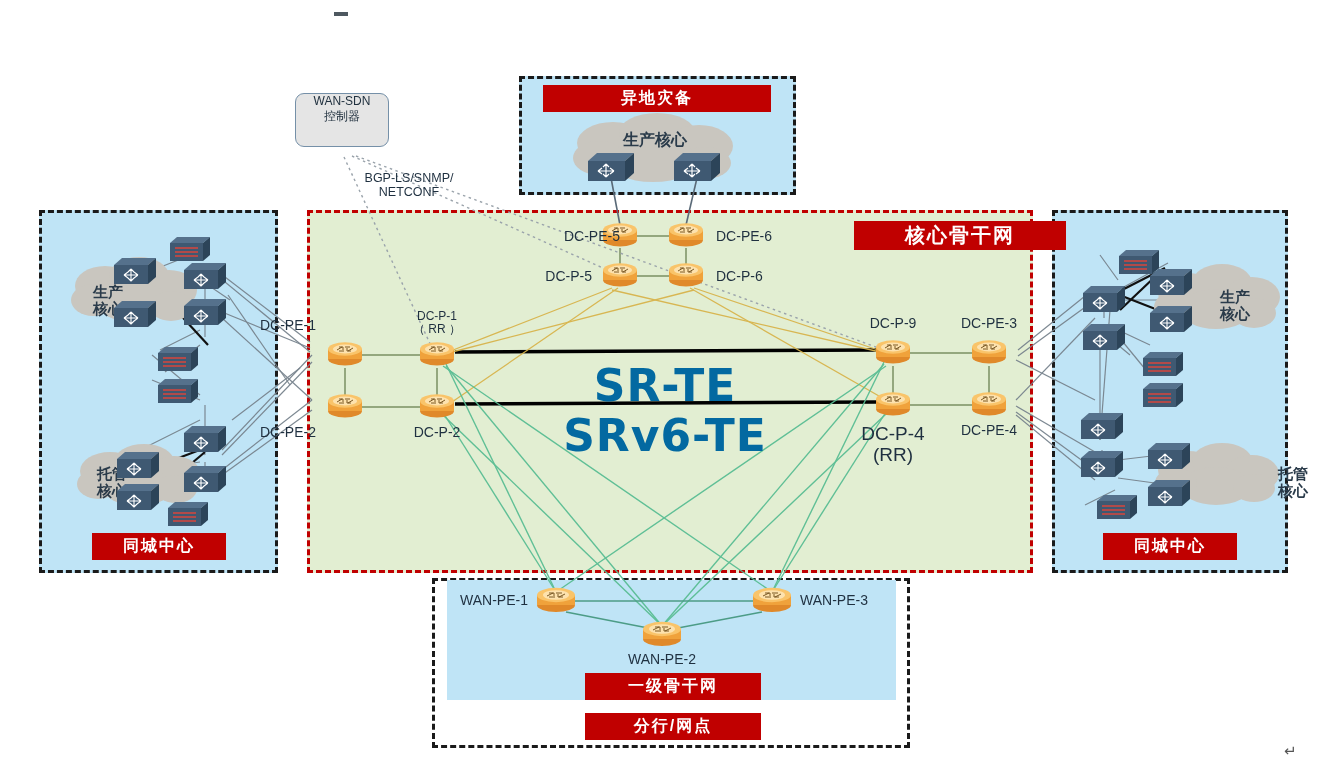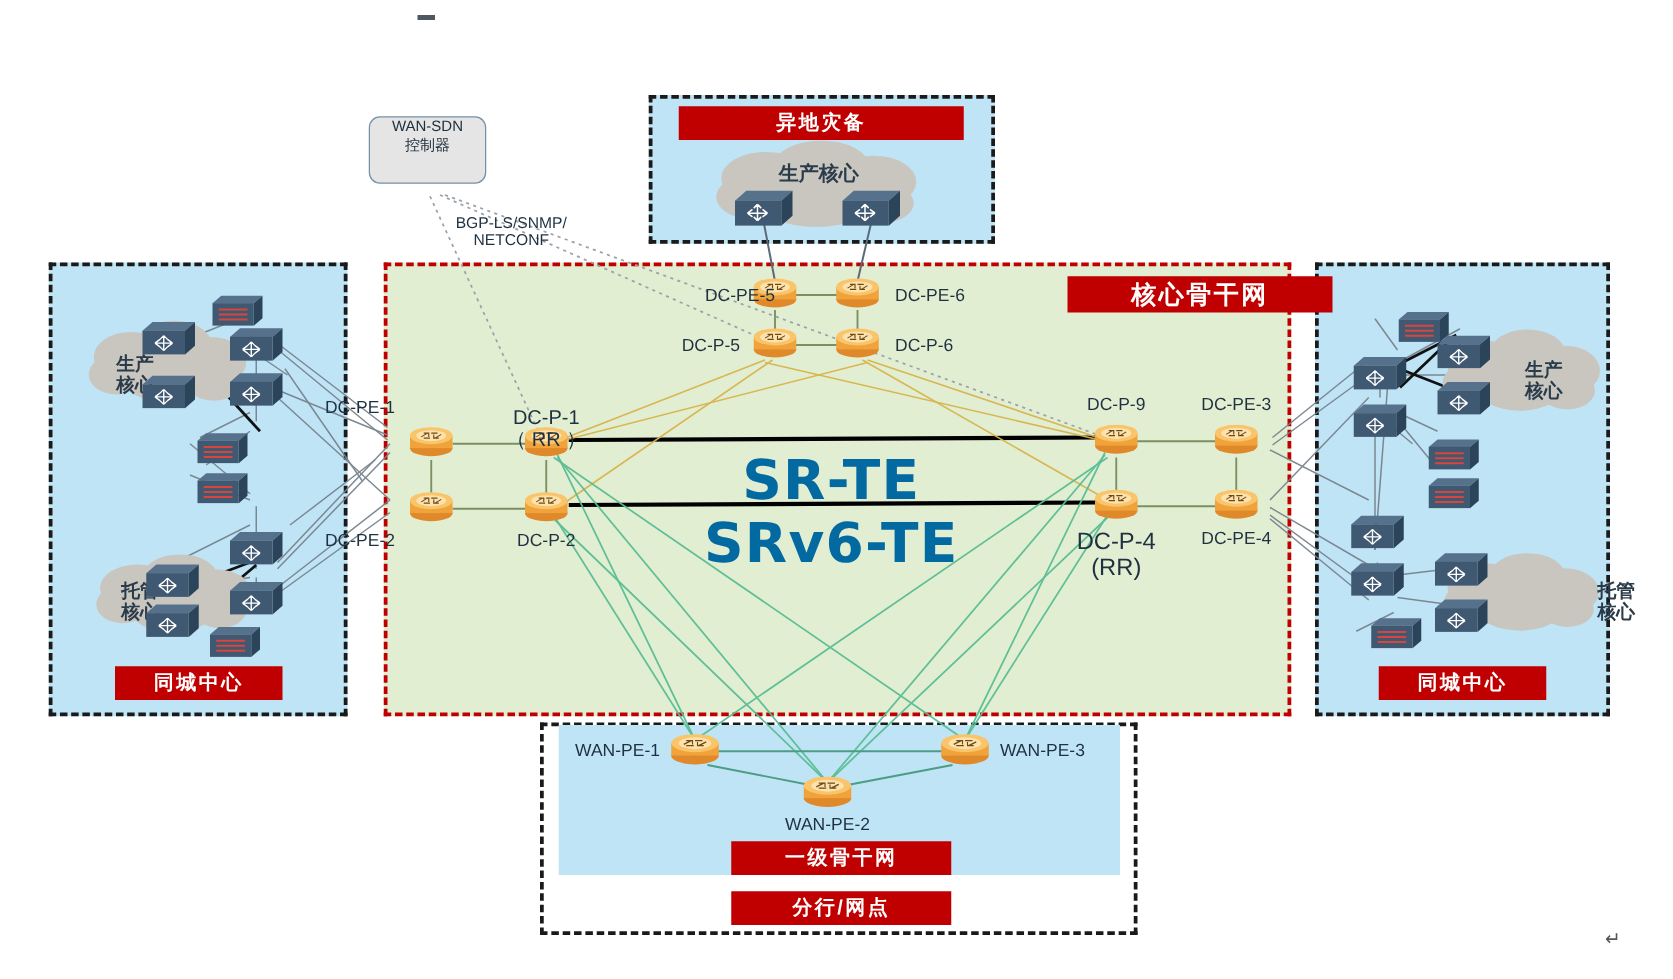--- a/index.html
+++ b/index.html
@@ -692,21 +692,21 @@
       <ellipse cx="21" cy="21" rx="19" ry="7" fill="#e0892a"></ellipse>
       <rect x="2" y="11" width="38" height="10" fill="#f0a23b"></rect>
       <ellipse cx="21" cy="11" rx="19" ry="7.2" fill="#f9c46a"></ellipse>
       <ellipse cx="21" cy="11" rx="13" ry="4.8" fill="#fde2ae"></ellipse>
       <path d="M12,12 l6,-3 M14,9 h5 v3 M30,10 l-6,3 M28,13 h-5 v-3 M14,13 h6 M27,9 h-6" stroke="#6b4a16" stroke-width="0.9" fill="none"></path>
     </g>
       </svg>
   </div>
 
   <div class="lbl r" style="left:316px;top:318px;font-size:14px;">DC-PE-1</div>
-  <div class="lbl c" style="left:437px;top:326px;font-size:16px;">DC-P-1
+  <div class="lbl c" style="left:437px;top:310px;font-size:12px;">DC-P-1
 （ RR ）</div>
   <div class="lbl r" style="left:316px;top:425px;font-size:14px;">DC-PE-2</div>
   <div class="lbl c" style="left:437px;top:425px;font-size:14px;">DC-P-2</div>
   <div class="lbl c" style="left:893px;top:316px;font-size:14px;">DC-P-9</div>
   <div class="lbl c" style="left:989px;top:316px;font-size:14px;">DC-PE-3</div>
   <div class="lbl c" style="left:893px;top:423px;font-size:19px;">DC-P-4
 (RR)</div>
   <div class="lbl c" style="left:989px;top:423px;font-size:14px;">DC-PE-4</div>
   <div class="lbl r" style="left:620px;top:229px;font-size:14px;">DC-PE-5</div>
   <div class="lbl" style="left:716px;top:229px;font-size:14px;">DC-PE-6</div>

